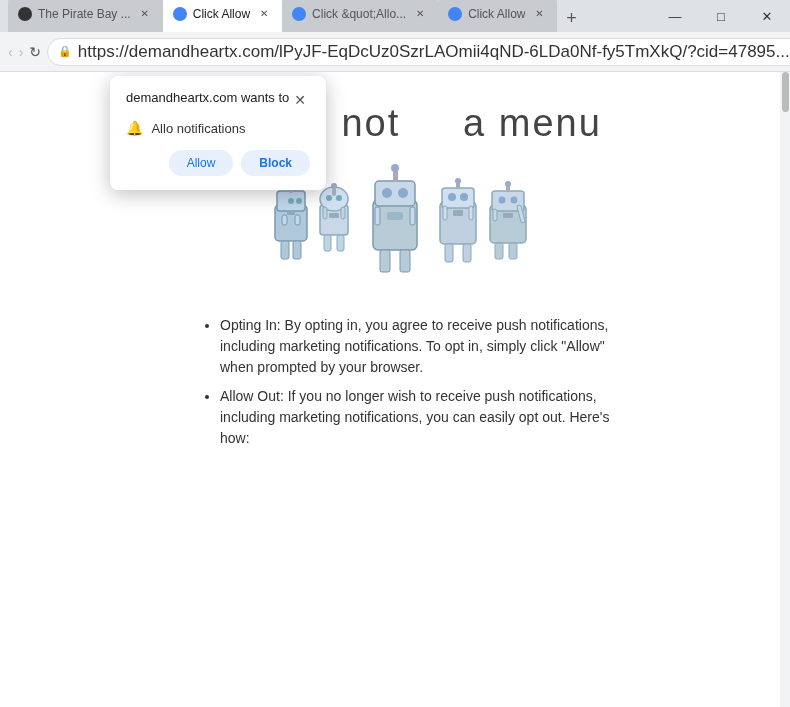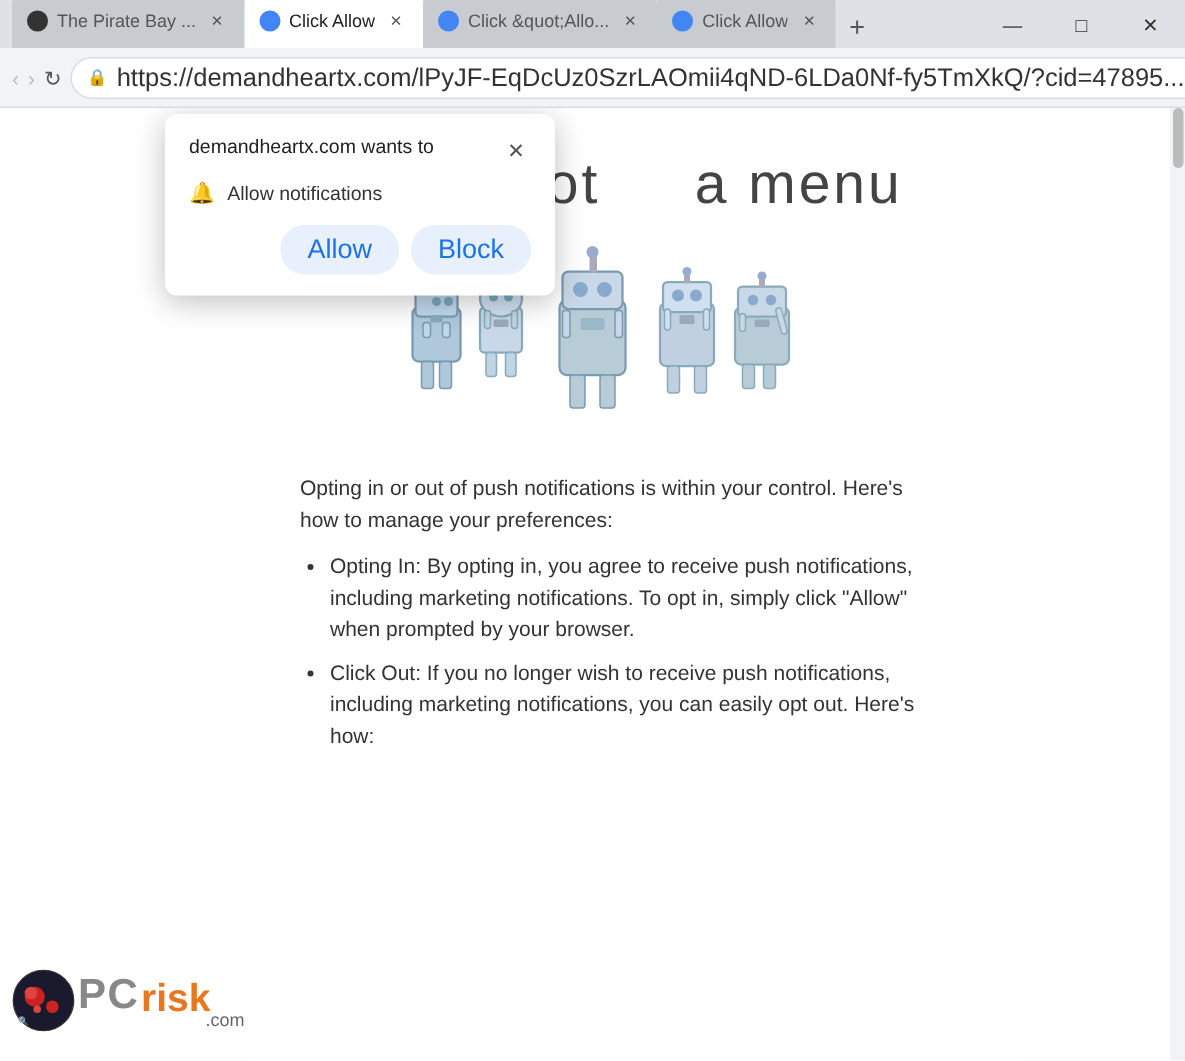--- a/index.html
+++ b/index.html
@@ -34,30 +34,30 @@
     
     .article-section { padding: 20px 180px 20px 200px; font-size: 14px; color: #333; line-height: 1.5; }
     .article-section p { margin-bottom: 10px; }
     .article-section ul { margin-left: 20px; margin-bottom: 10px; }
     .article-section ul li { margin-bottom: 8px; }
     .article-section ol { margin-left: 30px; }
     .article-section ol li { margin-bottom: 4px; }
     .article-section strong { font-weight: normal; }
 
     
-    .notification-popup { position: absolute; top: 4px; left: 110px; width: 260px; background: #fff; border-radius: 8px; box-shadow: 0 4px 20px rgba(0,0,0,0.25); padding: 14px 16px; z-index: 100; }
+    .notification-popup { position: absolute; top: 4px; left: 110px; width: 216px; background: #fff; border-radius: 8px; box-shadow: 0 4px 20px rgba(0,0,0,0.25); padding: 14px 16px; z-index: 100; }
     .popup-header { display: flex; justify-content: space-between; align-items: flex-start; margin-bottom: 10px; }
     .popup-title { font-size: 13px; font-weight: 500; color: #202124; }
     .popup-close { width: 20px; height: 20px; display: flex; align-items: center; justify-content: center; font-size: 14px; color: #555; cursor: pointer; border-radius: 50%; }
     .popup-permission { display: flex; align-items: center; gap: 8px; margin-bottom: 14px; font-size: 13px; color: #333; }
     .bell-icon { font-size: 14px; color: #555; }
     .popup-buttons { display: flex; gap: 8px; justify-content: flex-end; }
-    .popup-btn { padding: 6px 18px; border-radius: 16px; font-size: 18px; cursor: pointer; border: none; font-weight: 500; }
+    .popup-btn { padding: 6px 18px; border-radius: 16px; font-size: 12px; cursor: pointer; border: none; font-weight: 500; }
     .popup-btn.allow { background: #e8f0fe; color: #1a73e8; }
-    .popup-btn.block { background: #e8f0fe; color: #1a73e8; }
+    .popup-btn.block { background: #e8f0fe; color: #1a73e8; font-weight: bold; }
 
     
     .scrollbar { position: absolute; right: 0; top: 0; width: 10px; height: 100%; background: #f1f3f4; }
     .scrollbar-thumb { position: absolute; top: 0; right: 1px; width: 7px; height: 40px; background: #bbb; border-radius: 4px; }
 
     
     .win-title-bar { height: 32px; background: #dee1e6; display: flex; align-items: center; }
     .tabs-area { display: flex; align-items: flex-end; flex: 1; height: 32px; padding: 0 0 0 8px; gap: 0; }
     .win-controls { display: flex; margin-left: auto; }
     .win-ctrl-btn { width: 46px; height: 32px; display: flex; align-items: center; justify-content: center; font-size: 13px; color: #333; cursor: pointer; border: none; background: transparent; }
@@ -196,64 +196,46 @@
             <rect x="34" y="20" width="4" height="18" rx="2" fill="#c8d8e8" stroke="#8aabb8" stroke-width="1" transform="rotate(-15,36,29)"></rect>
             <rect x="10" y="58" width="8" height="16" rx="2" fill="#b8ccd8" stroke="#8aabb8" stroke-width="1"></rect>
             <rect x="24" y="58" width="8" height="16" rx="2" fill="#b8ccd8" stroke="#8aabb8" stroke-width="1"></rect>
             <rect x="21" y="0" width="4" height="7" rx="2" fill="#aab"></rect>
             <circle cx="23" cy="-1" r="3" fill="#99aacc"></circle>
           </g>
         </svg>
       </div>
 
       <div class="article-section">
-        <p>Opting in or out of push notifications is within your control. Here's how to manage your preferences:</p>
         <ul>
           <li>
             <strong>Opting In:</strong>
             <span> By opting in, you agree to receive push notifications, including marketing notifications. To opt in, simply click "Allow" when prompted by your browser.</span>
           </li>
           <li>
-            <strong>Click Out:</strong>
+            <strong>Allow Out:</strong>
             <span> If you no longer wish to receive push notifications, including marketing notifications, you can easily opt out. Here's how:</span>
           </li>
         </ul>
       </div>
 
-      <div style="position:absolute; bottom:0; left:0; width:190px; height:80px; display:flex; align-items:center; padding:8px;">
-        <svg width="50" height="50" viewBox="0 0 50 50">
-          <circle cx="25" cy="25" r="24" fill="#1a1a2e" stroke="#333" stroke-width="1"></circle>
-          <circle cx="18" cy="22" r="8" fill="#cc2222"></circle>
-          <circle cx="15" cy="19" r="5" fill="#dd4444"></circle>
-          <circle cx="32" cy="30" r="5" fill="#cc2222"></circle>
-          <circle cx="20" cy="32" r="3" fill="#dd4444"></circle>
-          <text x="5" y="44" font-size="7" fill="#fff" font-family="Arial">🔍</text>
-        </svg>
-        <div style="margin-left:2px;">
-          <svg width="130" height="45" viewBox="0 0 130 45">
-            <text x="0" y="30" font-size="28" font-weight="bold" fill="#888" font-family="Arial" letter-spacing="1">PC</text>
-            <text x="42" y="32" font-size="26" font-weight="bold" fill="#e87820" font-family="Arial" letter-spacing="0">risk</text>
-            <text x="85" y="42" font-size="12" fill="#666" font-family="Arial">.com</text>
-          </svg>
-        </div>
-      </div>
 
       <div class="scrollbar">
         <div class="scrollbar-thumb"></div>
       </div>
     </div>
 
     <div class="notification-popup">
       <div class="popup-header">
         <span class="popup-title">demandheartx.com wants to</span>
         <div class="popup-close">✕</div>
       </div>
       <div class="popup-permission">
         <span class="bell-icon">🔔</span>
-        <span>Allow notifications</span>
+        <span>Allo notifications</span>
       </div>
       <div class="popup-buttons">
         <button class="popup-btn allow">Allow</button>
         <button class="popup-btn block">Block</button>
       </div>
     </div>
   </div>
 </div>
 
 </body></html>

